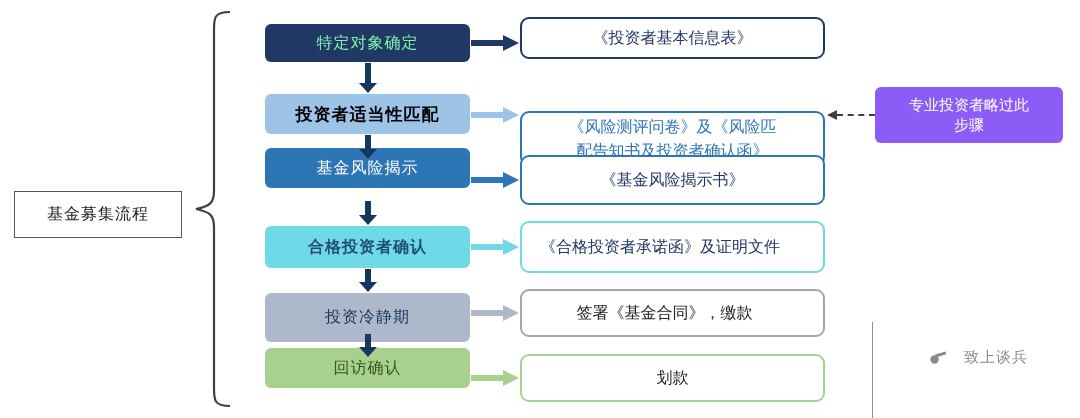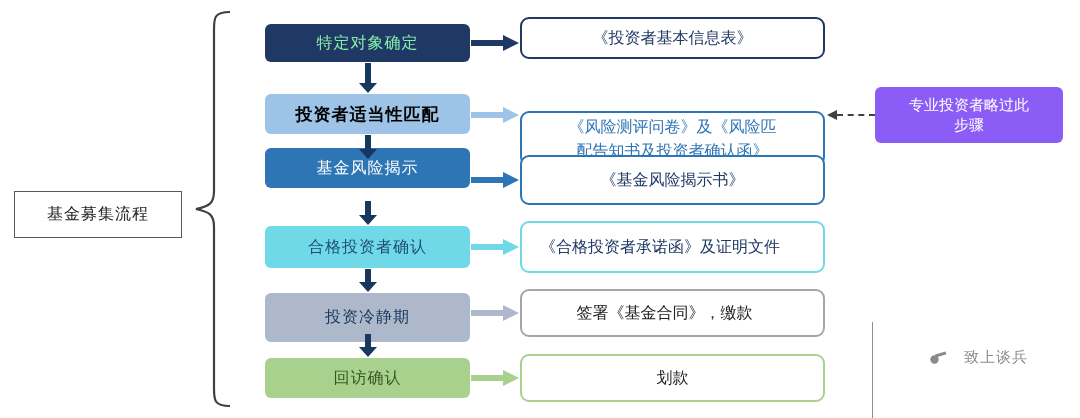--- a/index.html
+++ b/index.html
@@ -14,23 +14,23 @@
 
   .brace-svg { position:absolute; left:188px; top:10px; }
 
   
   .mid { position:absolute; left:265px; width:205px; box-sizing:border-box;
     display:flex; align-items:center; justify-content:center;
     border-radius:6px; font-size:16px; letter-spacing:1px; }
   .mid.r0 { top:24px;  height:38px; }
   .mid.r1 { top:94px;  height:40px; font-weight:700; font-size:17px; }
   .mid.r2 { top:148px; height:40px; }
-  .mid.r3 { top:226px; height:42px; font-weight:400; }
+  .mid.r3 { top:226px; height:42px; font-weight:700; }
   .mid.r4 { top:293px; height:49px; }
-  .mid.r5 { top:358px; height:40px; }
+  .mid.r5 { top:348px; height:40px; }
 
   
   .doc { position:absolute; left:520px; width:305px; box-sizing:border-box;
     background:#ffffff; border:2px solid #333; border-radius:9px;
     display:flex; align-items:center; justify-content:center; text-align:center;
     font-size:16px; line-height:1.5; padding:0 40px; }
   .doc.r0 { top:17px;  height:42px; }
   .doc.r1 { top:84px;  height:55px;margin-top:27px; }
   .doc.r2 { top:155px; height:50px; }
   .doc.r3 { top:221px; height:52px; }

